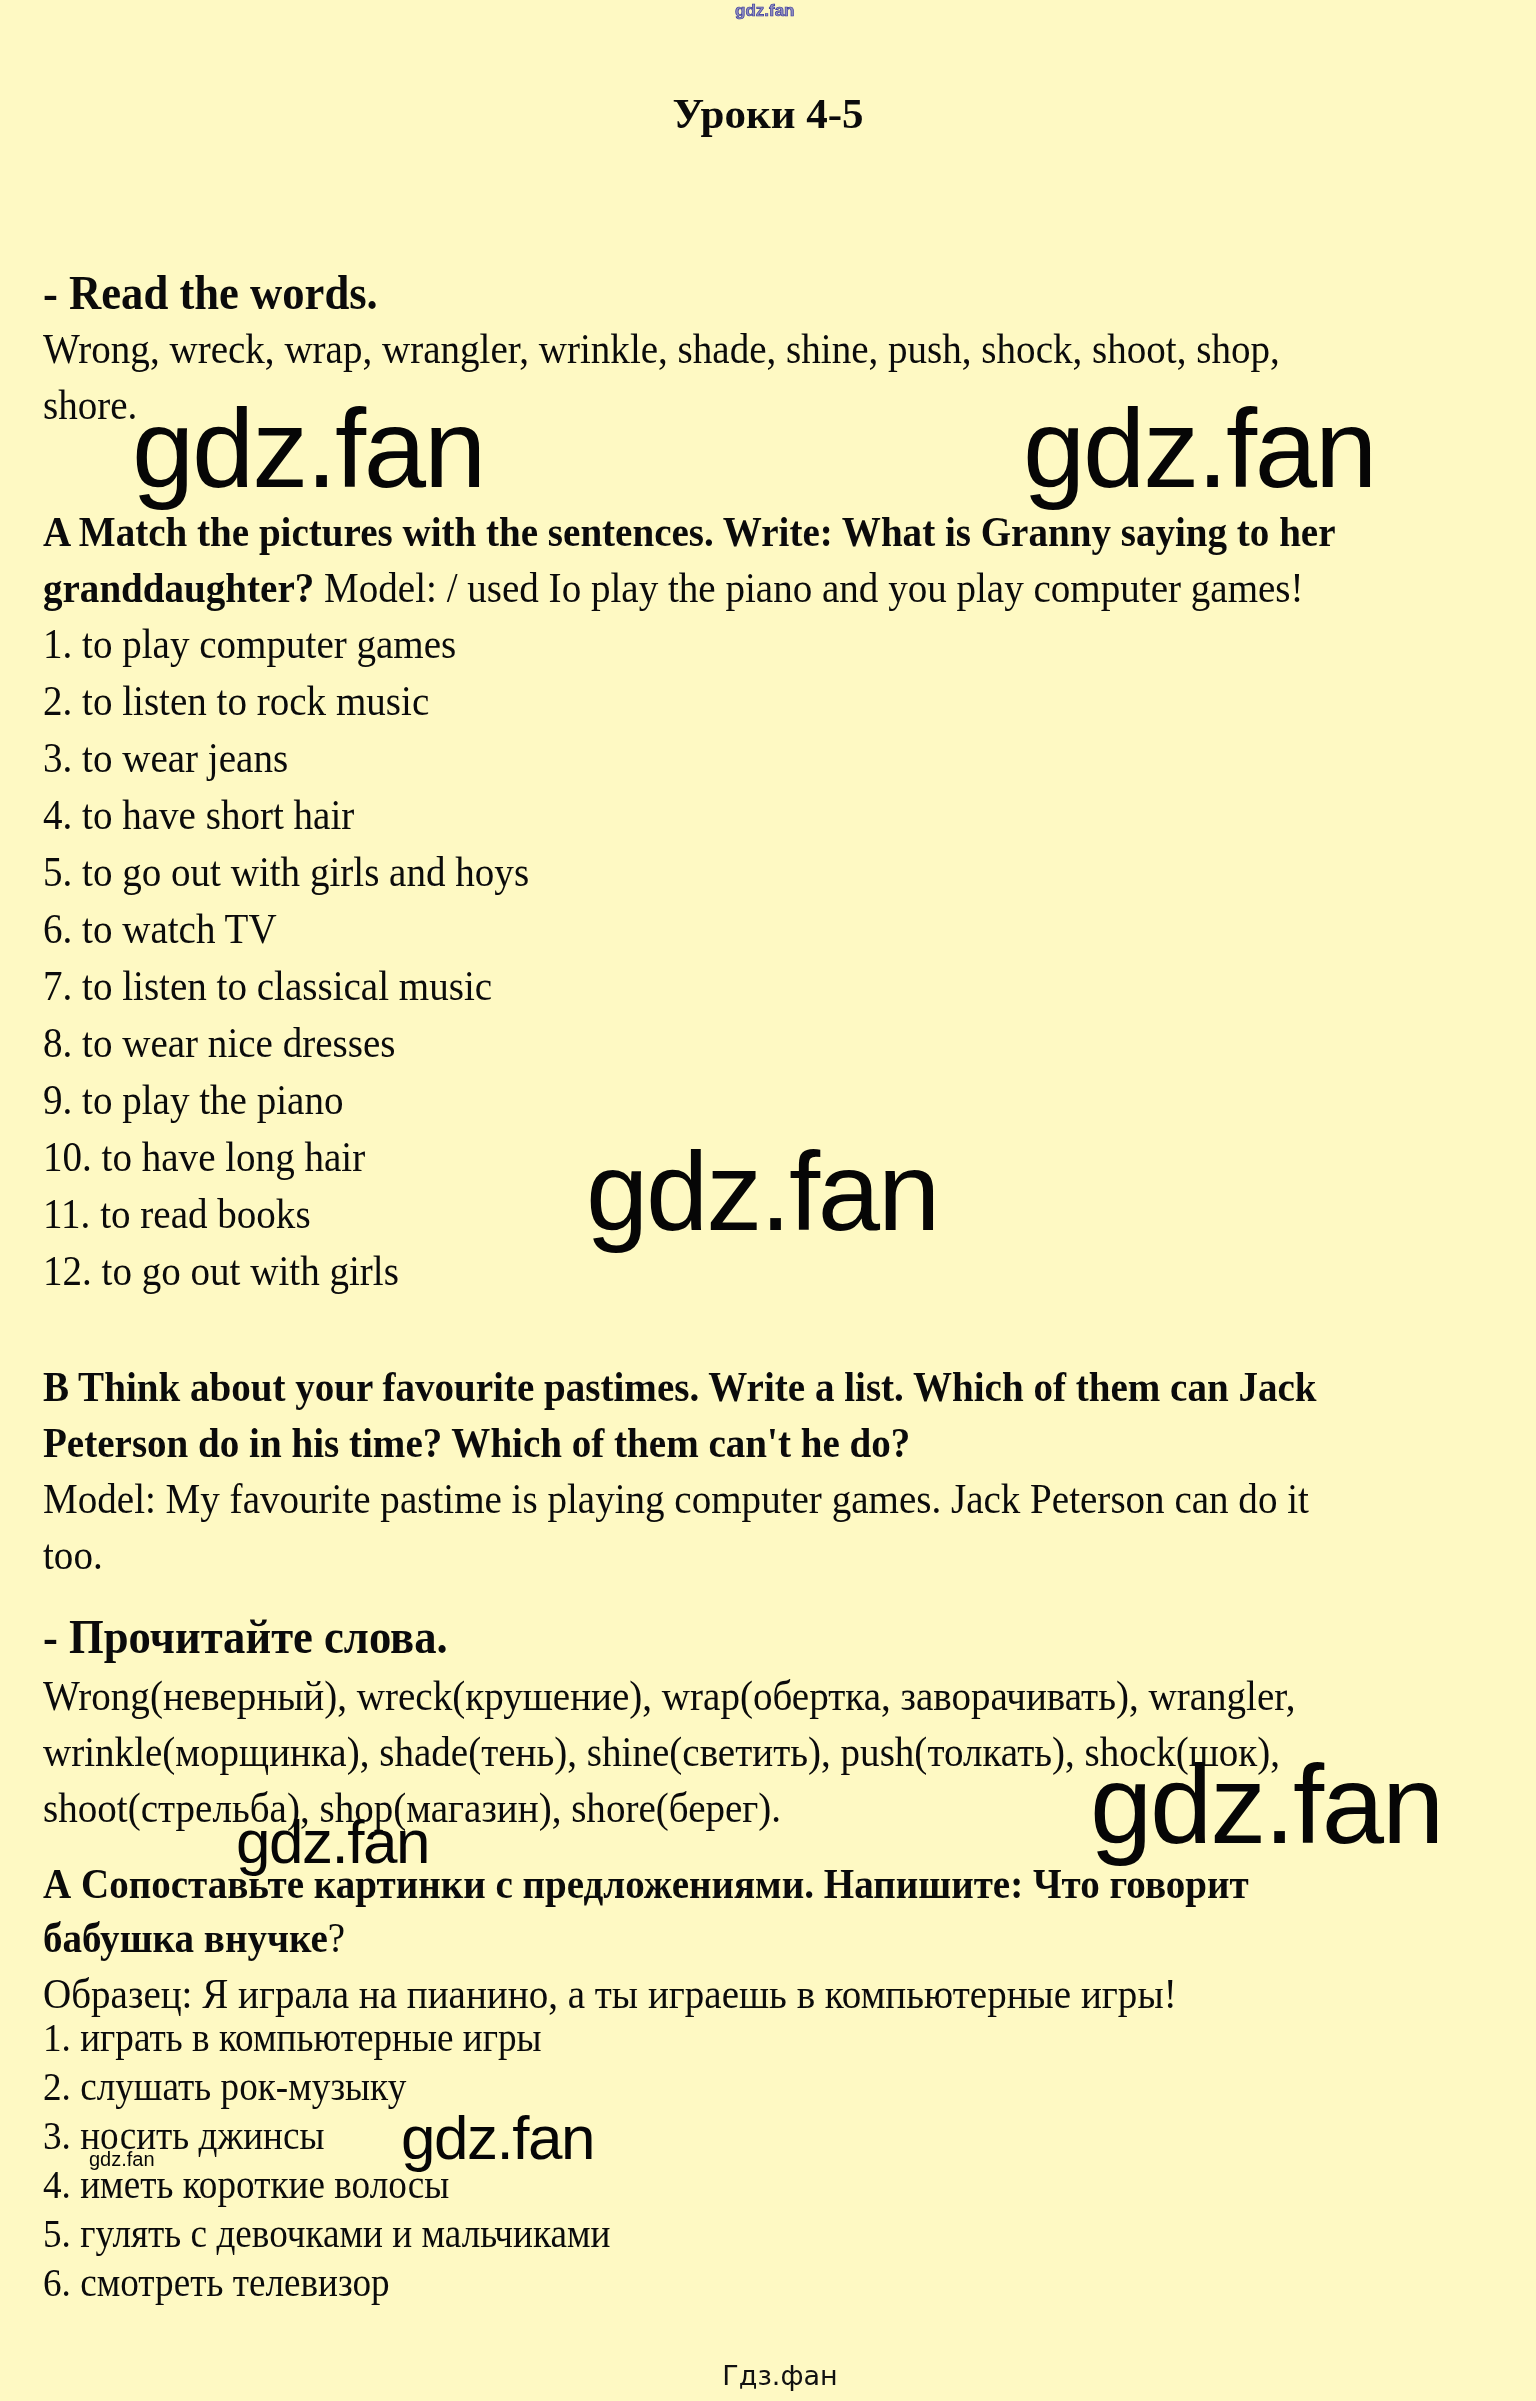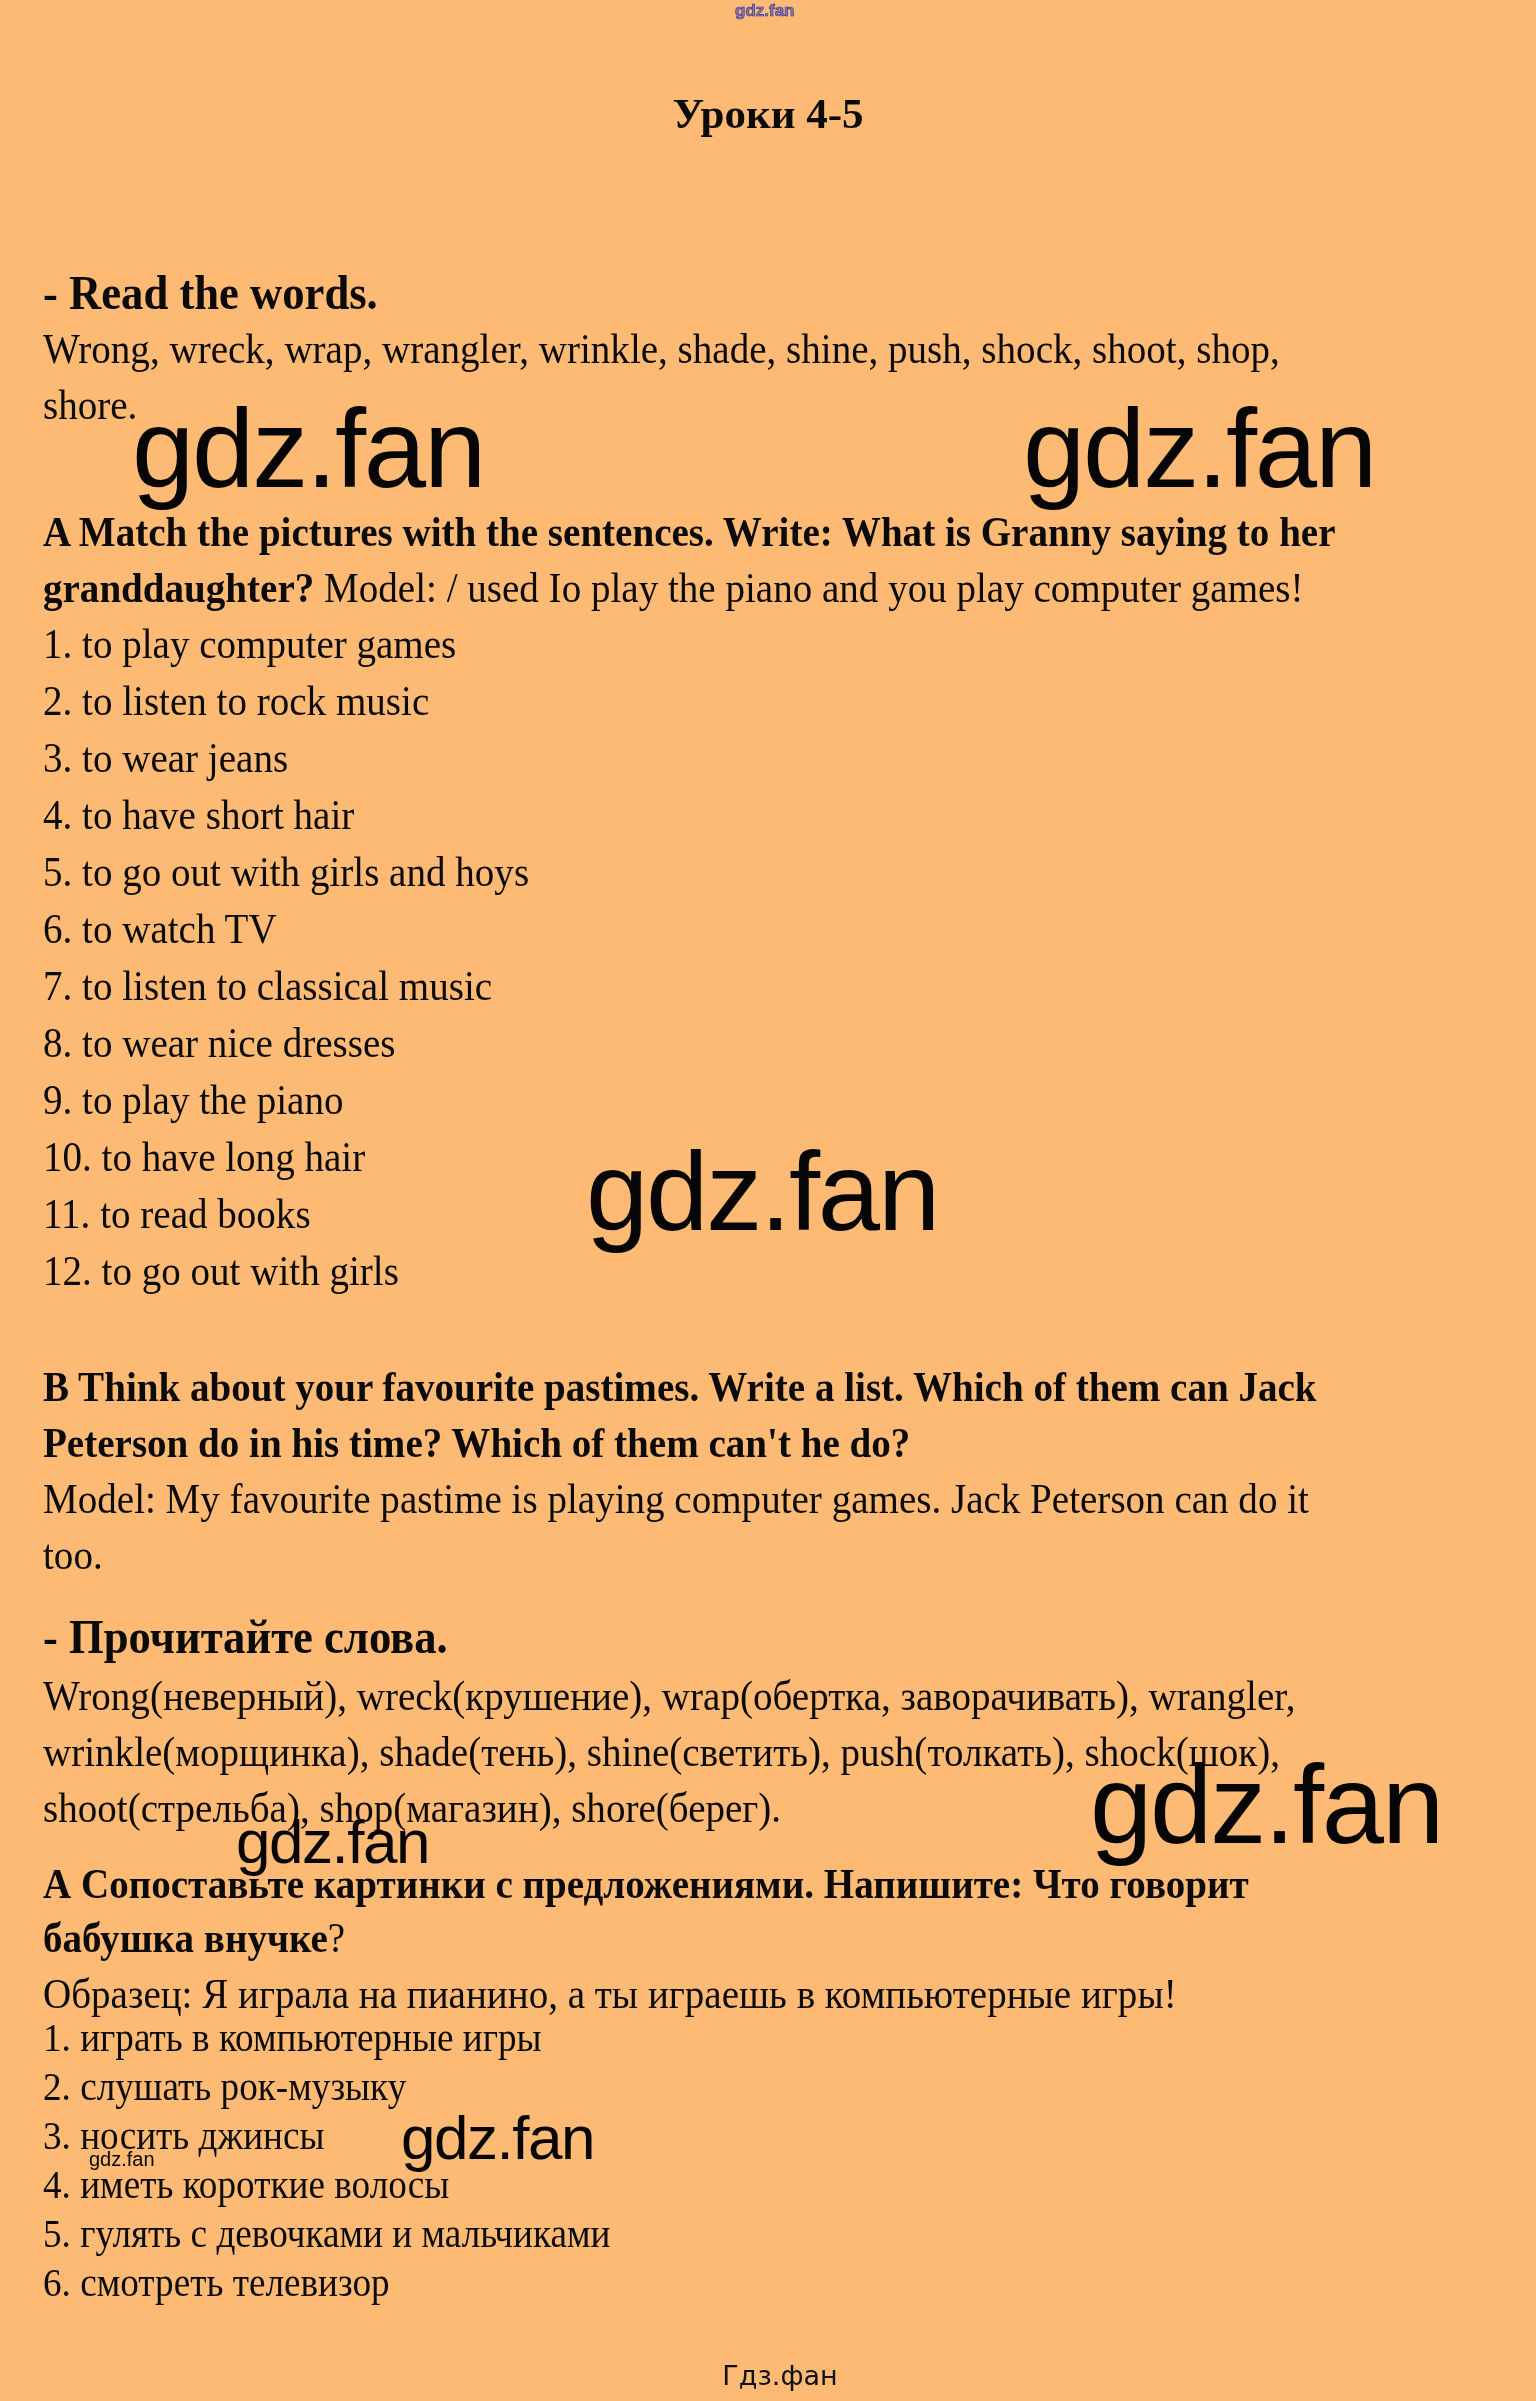--- a/index.html
+++ b/index.html
@@ -1,20 +1,20 @@
 <!DOCTYPE html>
 <html style="font-size:12px"><head>
 <meta charset="utf-8">
 <style>
   html,body { margin:0; padding:0; background:#e8e8e8; }
   #page {
     position:relative;
     width:1536px; height:2401px;
     margin:0 auto;
-    background:#fdba74;
+    background:#fef9c3;
     overflow:hidden;
     font-family:"Liberation Serif", serif;
     color:#0b0b0b;
   }
   .abs { position:absolute; left:43px; }
   .nowrap, .line { white-space:nowrap; }
   .cond { transform:scaleX(0.93); transform-origin:0 0; }
   .body-text { font-size:42px; line-height:56px; }
   .bold { font-weight:bold; }
   .h-dash { font-size:48px; line-height:49px; font-weight:bold; }

